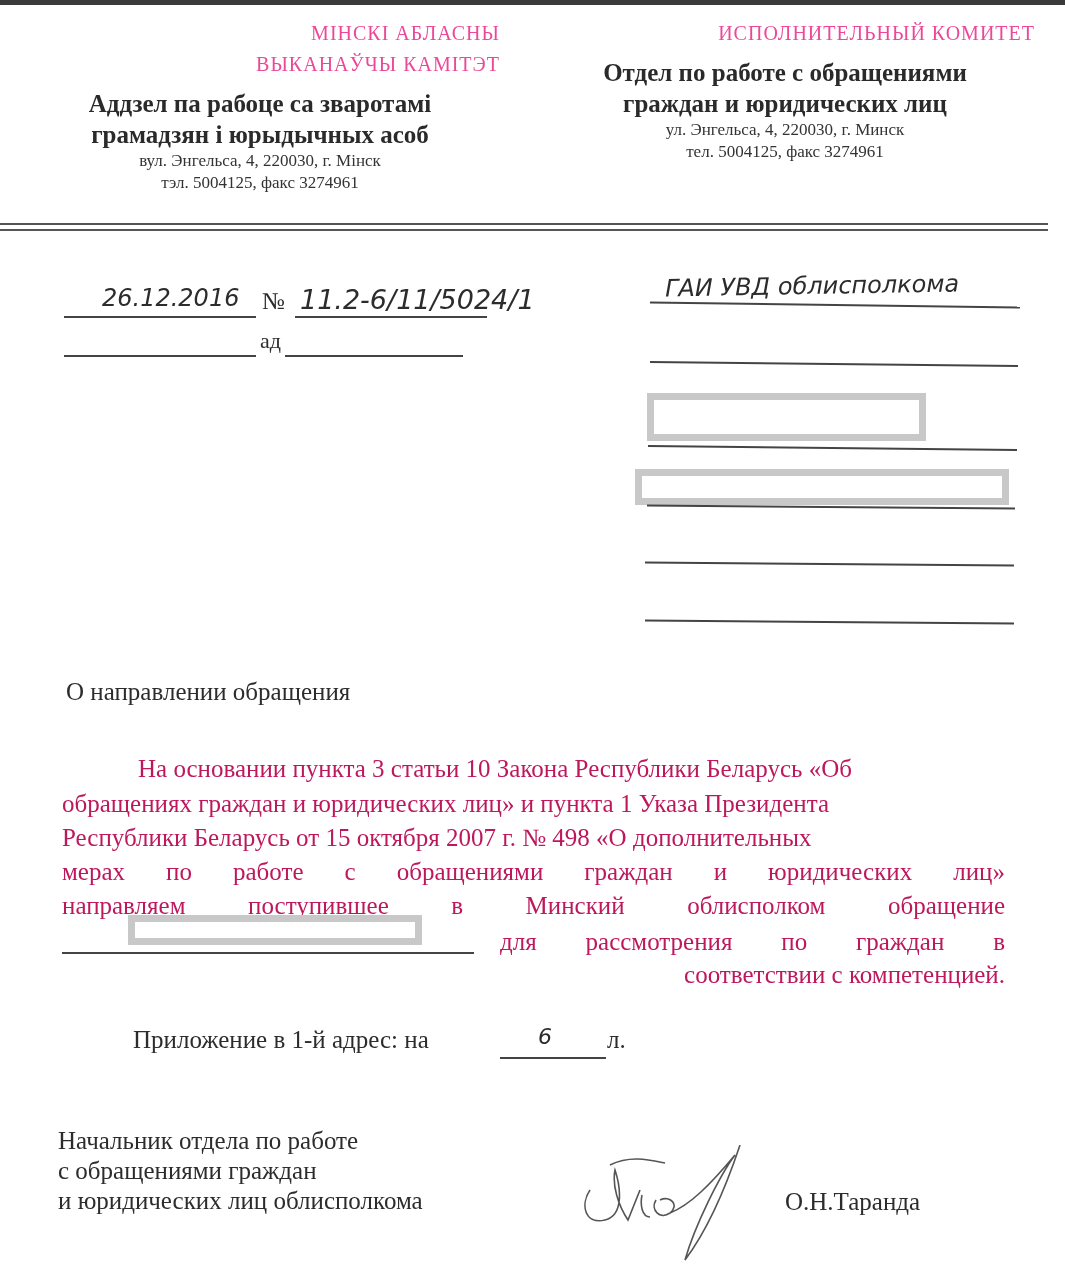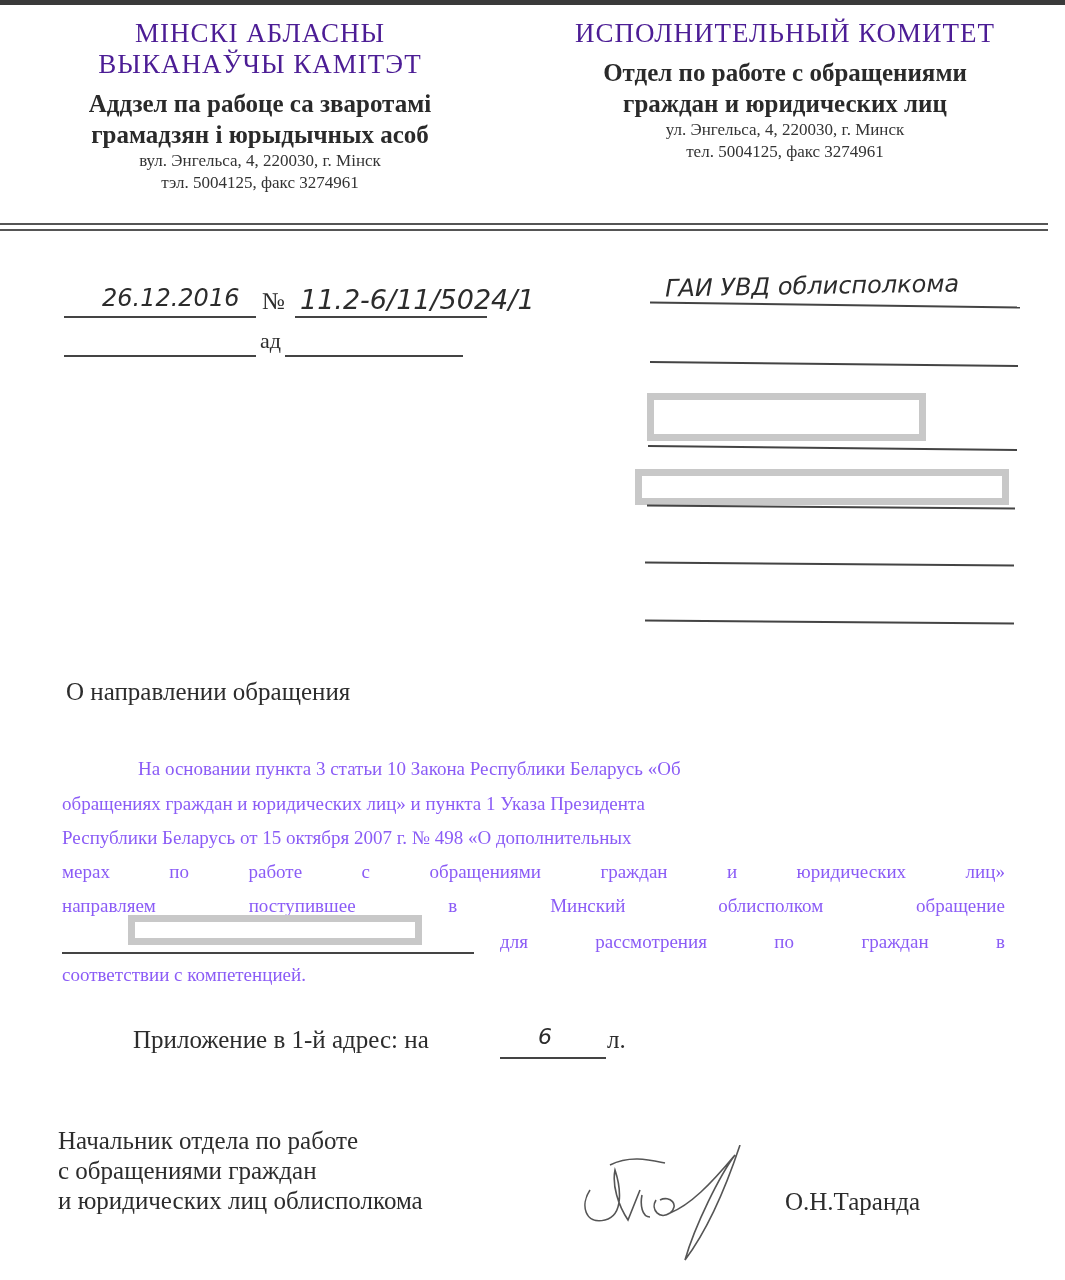--- a/index.html
+++ b/index.html
@@ -1,29 +1,29 @@
 <!DOCTYPE html>
 <html><head>
 <meta charset="utf-8">
 <style>
   html, body { margin:0; padding:0; background:#fff; }
   body { width:1065px; height:1280px; position:relative; overflow:hidden; font-family:"Liberation Serif", "DejaVu Serif", serif; color:#2a2a2a; }
   .topbar { position:absolute; left:0; top:0; width:1065px; height:5px; background:#3a3a3a; }
   .hdr { position:absolute; top:18px; text-align:center; }
   .hdr-left { left:20px; width:480px; }
   .hdr-right { left:535px; width:500px; }
-  .org { font-size:27px; letter-spacing:1px; line-height:31px; color:#4c1d95; }
+  .org { font-size:20px; letter-spacing:1px; line-height:31px; color:#ec4899;text-align:right; }
   .dept { font-size:25px; font-weight:bold; line-height:31px; margin-top:6px; color:#2a2a2a; }
   .addr { font-size:17px; line-height:22px; color:#333; }
   .rule { position:absolute; left:0; width:1048px; height:2px; background:#555; }
   .hand { font-family:"DejaVu Sans", sans-serif; font-style:italic; color:#333; }
   .uline { position:absolute; height:2px; background:#444; }
   .redact { position:absolute; border:7px solid #c8c8c8; background:#fff; box-sizing:border-box; }
   .txt { position:absolute; font-size:25px; color:#2c2c2c; }
-  .body-line { position:absolute; left:62px; width:943px; font-size:19px; line-height:34px; display:flex; justify-content:space-between; white-space:nowrap; color:#8b5cf6; }
+  .body-line { position:absolute; left:62px; width:943px; font-size:25px; line-height:34px; display:flex; justify-content:space-between; white-space:nowrap; color:#be185d; }
   .sig { position:absolute; }
 </style>
 </head>
 <body>
 
 <div class="topbar"></div>
 
 <div class="hdr hdr-left">
   <div class="org">МІНСКІ АБЛАСНЫ</div>
   <div class="org">ВЫКАНАЎЧЫ КАМІТЭТ</div>
@@ -94,21 +94,21 @@
       <span>облисполком</span>
       <span>обращение</span>
     </div>
     <div class="body-line" style="top: 925px; left: 500px; width: 505px;">
       <span>для</span>
       <span>рассмотрения</span>
       <span>по</span>
       <span>граждан</span>
       <span>в</span>
     </div>
-    <div class="body-line" style="top: 958px; justify-content: flex-start;">
+    <div class="body-line" style="top: 958px; justify-content: flex-end;">
       <span>соответствии с компетенцией.</span>
     </div>
   </div>
 <div class="redact" style="left:128px; top:915px; width:294px; height:30px;"></div>
 <div class="uline" style="left:62px; top:952px; width:412px; height:1.5px;"></div>
 
 <div class="txt" style="left:133px; top:1026px;">Приложение в 1-й адрес: на</div>
 <div class="txt hand" style="left:538px; top:1024px; font-size:22px;">6</div>
 <div class="uline" style="left:500px; top:1057px; width:106px; height:1.5px;"></div>
 <div class="txt" style="left:607px; top:1026px;">л.</div>

